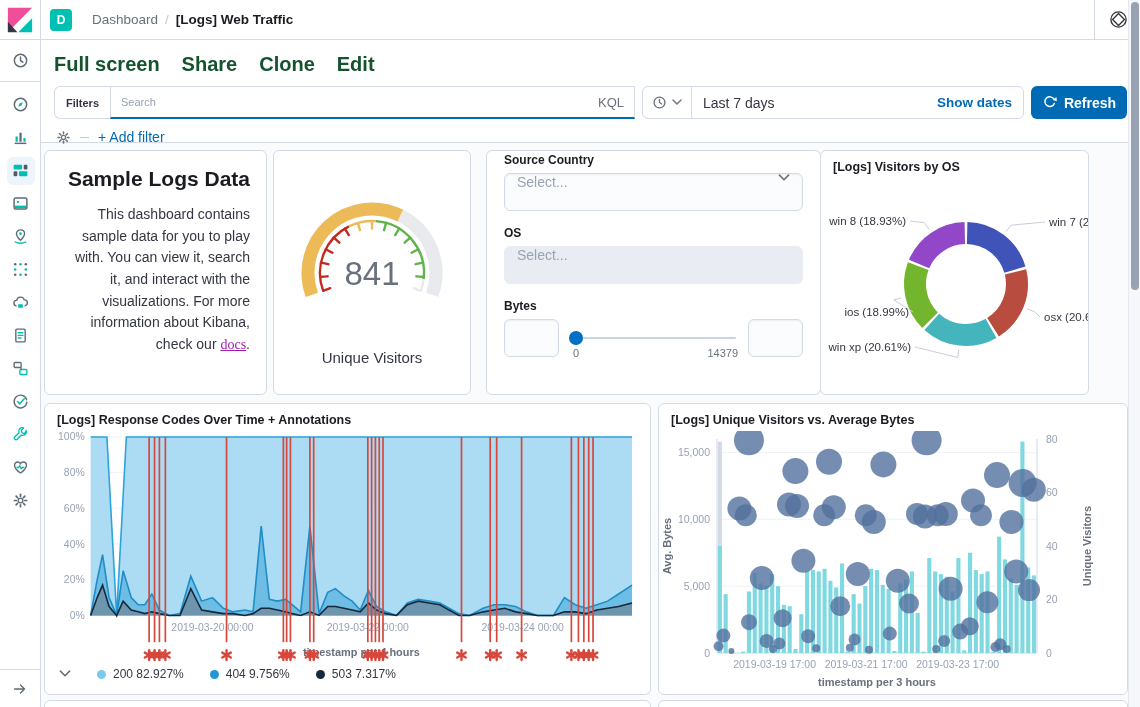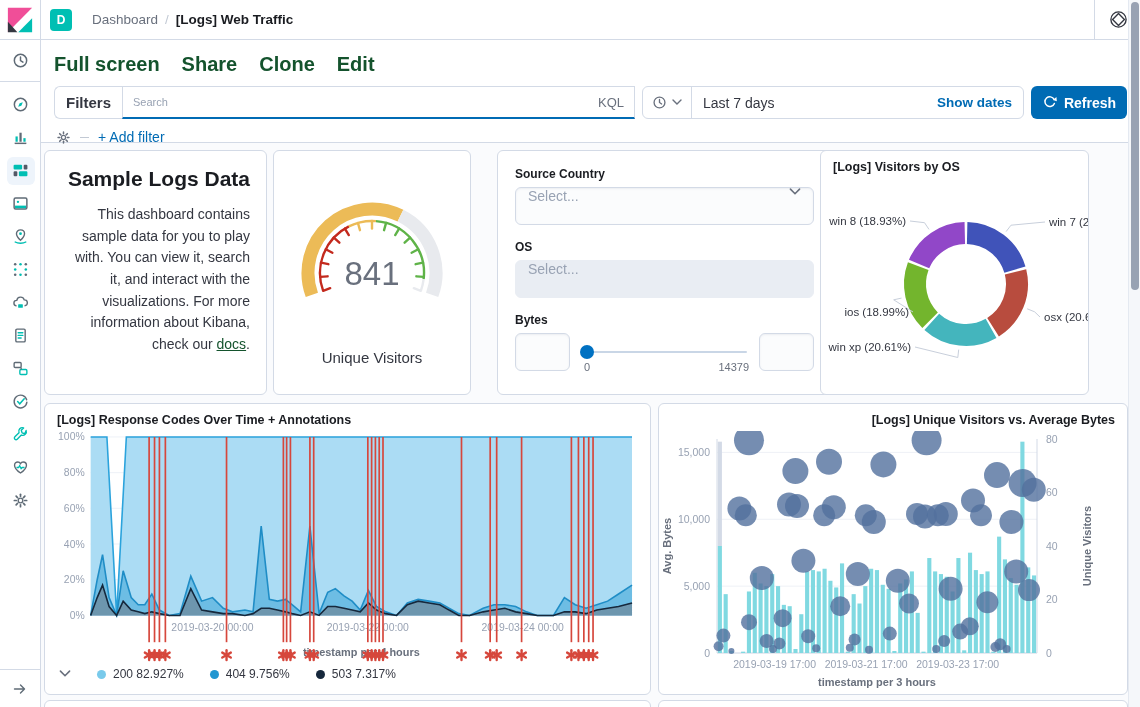--- a/index.html
+++ b/index.html
@@ -30,21 +30,21 @@
   .nav-bottom { margin-top:auto; border-top:1px solid #d3dae6; height:38px; display:flex; align-items:center; justify-content:center; }
 
   
   .header-block { position:absolute; left:41px; top:40px; right:0; height:103px; background:#fff;
     border-bottom:1px solid #d3dae6; z-index:20; }
   .links-row { padding:13px 0 0 13px; display:flex; gap:22px; }
   .top-link { color:#14532d; font-size:20px; font-weight:700; cursor:pointer; }
   .query-row { margin:10px 13px 0 13px; display:flex; align-items:stretch; height:33px; gap:7px; }
   .search-group { width:581px; display:flex; }
   .filters-btn { border:1px solid #d3dae6; border-right:none; border-radius:6px 0 0 6px; background:#fff;
-    padding:0 11px; display:flex; align-items:center; font-size:15px; font-weight:600; color:#343741; cursor:pointer; }
+    padding:0 11px; display:flex; align-items:center; font-size:11px; font-weight:600; color:#343741; cursor:pointer; }
   .search-box { flex:1; border:1px solid #d3dae6; border-bottom:2px solid #006bb4; background:#fff;
     display:flex; align-items:center; padding:0 10px; }
   .search-box input { border:none; outline:none; flex:1; font-size:11px; font-family:Liberation Sans, sans-serif; color:#701a75; }
   .search-box input::placeholder { color:#98a2b3; }
   .kql-label { color:#69707d; font-size:13px; margin-left:8px; cursor:pointer; }
   .time-box { width:382px; border:1px solid #d3dae6; border-radius:6px; background:#fff; display:flex; align-items:center; }
   .time-clock-cell { display:flex; align-items:center; gap:5px; padding:0 9px; height:100%; border-right:1px solid #d3dae6; cursor:pointer; }
   .time-value { padding:0 11px; font-size:14px; color:#343741;text-align:center; }
   .show-dates { margin-left:auto; padding-right:11px; color:#006bb4; font-size:13.5px; font-weight:600; cursor:pointer; }
   .refresh-btn { flex:1; margin-right:0; background:#006bb4; border:none; border-radius:6px; color:#fff;
@@ -54,44 +54,44 @@
   .add-filter { color:#006bb4; font-size:14px; cursor:pointer; }
 
   
   .dash { position:absolute; left:41px; top:143px; right:0; bottom:0; background:#fafbfd; overflow:hidden; }
   .panel { position:absolute; background:#fff; border:1px solid #d3dae6; border-radius:6px; overflow:hidden; }
   .panel-title { padding:9px 12px 4px 12px; font-size:12.5px; font-weight:700; color:#1a1c21; }
 
   .p-markdown { left:3px; top:7px; width:223px; height:245px; padding:16px;text-align:right; }
   .md-title { font-size:21px; font-weight:700; color:#1a1c21; margin-bottom:13px; }
   .md-body { font-size:14px; color:#343741; line-height:1.55; }
-  .md-link { color:#14532d; text-decoration:underline; cursor:pointer; }
+  .md-link { color:#a21caf; text-decoration:underline; cursor:pointer;font-family:Liberation Serif, serif; }
 
   .p-gauge { left:232px; top:7px; width:198px; height:245px; display:flex; flex-direction:column; align-items:center; }
   .gauge-svg-wrap { margin-top:38px; }
   .gauge-label { margin-top:22px; font-size:15px; color:#343741; }
 
-  .p-controls { left:456px; top:7px; width:335px; height:245px; padding:16px 17px; }
+  .p-controls { left:445px; top:7px; width:335px; height:245px; padding:2px 17px; }
   .ctl-label { font-size:12px; font-weight:700; color:#1a1c21; margin:0 0 6px 0; }
   .ctl-select { height:38px; border-radius:6px; background:#fbfcfd; border:1px solid #d3dae6;
     box-shadow:inset 0 1px 2px rgba(152,162,179,.15); display:flex; padding:0 12px; margin-bottom:15px; cursor:pointer; }
   .ctl-select.disabled { background:#e9edf3; border-color:#e9edf3; box-shadow:none; cursor:default; }
   .ctl-placeholder { color:#98a2b3; font-size:14px; flex:1; }
   .bytes-row { display:flex; align-items:flex-start; gap:10px; }
   .bytes-input { width:55px; height:38px; border:1px solid #d3dae6; border-radius:6px; background:#fbfcfd;
     box-shadow:inset 0 1px 2px rgba(152,162,179,.15); font-family:inherit; }
   .slider-wrap { flex:1; position:relative; height:46px; }
   .slider-track { position:absolute; left:6px; right:2px; top:18px; height:2px; background:#c9d6e6; border-radius:1px; }
   .slider-handle { position:absolute; left:0; top:12px; width:14px; height:14px; border-radius:50%; background:#0071c2; cursor:pointer; }
   .slider-min { position:absolute; left:4px; top:28px; font-size:11px; color:#69707d; }
   .slider-max { position:absolute; right:0; top:28px; font-size:11px; color:#69707d; }
 
   .p-donut { left:779px; top:7px; width:269px; height:245px; }
   .p-response { left:3px; top:260px; width:607px; height:292px; }
-  .p-bubble { left:617px; top:260px; width:470px; height:292px;text-align:right; }
+  .p-bubble { left:617px; top:260px; width:470px; height:292px; }
   .legend-row { display:flex; align-items:center; gap:26px; padding:2px 0 0 14px; }
   .legend-item { display:flex; align-items:center; gap:7px; font-size:12px; color:#343741; cursor:pointer; }
   .legend-dot { width:9px; height:9px; border-radius:50%; }
 
   .sliver { top:557px; height:20px; }
   .sliver-l { left:3px; width:607px; }
   .sliver-r { left:617px; width:470px; }
 
   
   .scrollbar { position:absolute; right:0; top:0; width:12px; height:707px; background:#f5f7fa;

